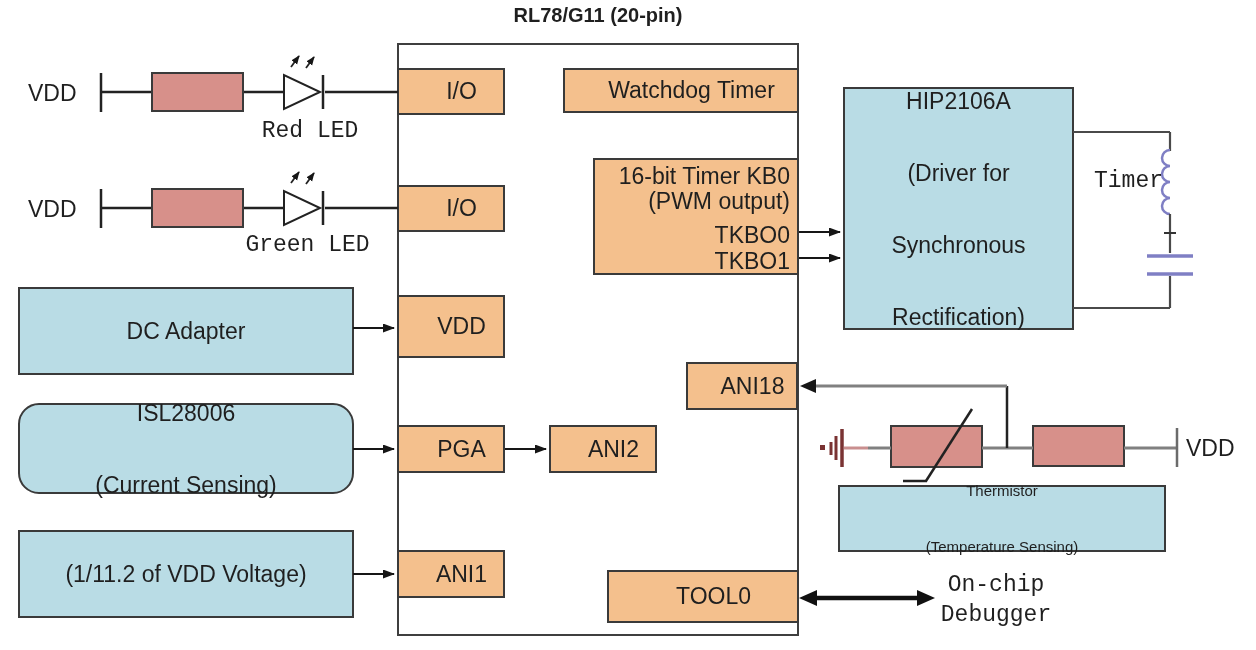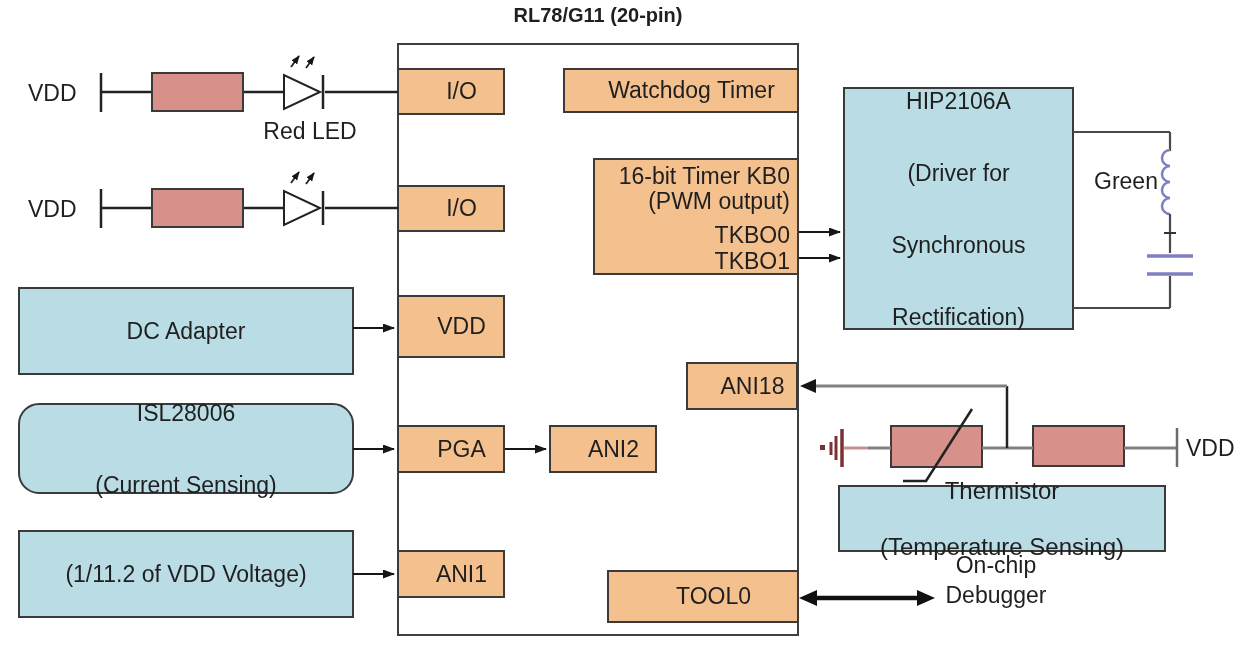--- a/index.html
+++ b/index.html
@@ -7,21 +7,21 @@
          font-family:"Liberation Sans","DejaVu Sans",sans-serif;color:#1f1f1f;}
   .abs{position:absolute;box-sizing:border-box;}
   #diagram-title{font-weight:bold;font-size:20px;text-align:center;white-space:nowrap;}
   .mcu{border:2px solid #3f3f3f;background:#ffffff;z-index:1;}
   .pin{background:#F4C08D;border:2px solid #3a3a3a;z-index:2;display:flex;align-items:center;justify-content:center;
        font-size:23px;white-space:nowrap;padding-left:21px;}
   .module{background:#B9DCE5;border:2px solid #3a3a3a;z-index:2;display:flex;flex-direction:column;
           align-items:center;justify-content:center;font-size:23px;text-align:center;white-space:nowrap;gap:32px;}
   .res{background:#D7908A;border:2px solid #3a3a3a;z-index:2;}
   .lbl{font-size:23px;white-space:nowrap;z-index:4;}
-  .center{text-align:center;}
+  .center{text-align:center;font-family:Liberation Mono, monospace;}
   .timer-line{position:absolute;right:7px;font-size:23px;white-space:nowrap;}
   #wires{position:absolute;left:0;top:0;z-index:3;pointer-events:none;}
   .lh40{line-height:40px;border-radius:21px;}
   .lh36{line-height:36px;}
   .lh40g{line-height:40px;}
   .lh24{line-height:24px;}
   .lh30{line-height:30px;}
 </style>
 </head>
 <body>
@@ -107,20 +107,21 @@
       <polygon points="935,598 917,590 917,606" fill="#111"></polygon>
     </g>
   </svg>
 
   <div class="abs lbl" style="left:28px;top:80px;">VDD</div>
   <div class="abs res" style="left:151px;top:72px;width:93px;height:40px;"></div>
   <div class="abs lbl center" style="left:255px;top:118px;width:110px;">Red LED</div>
 
   <div class="abs lbl" style="left:28px;top:196px;">VDD</div>
   <div class="abs res" style="left:151px;top:188px;width:93px;height:40px;"></div>
+  <div class="abs lbl center" style="left:245px;top:232px;width:125px;">Green LED</div>
 
   <div class="abs module" style="left:18px;top:287px;width:336px;height:88px;">
     <div>DC Adapter</div>
   </div>
   <div class="abs module lh40" style="left:18px;top:403px;width:336px;height:91px;">
     <div>ISL28006</div>
     <div>(Current Sensing)</div>
   </div>
   <div class="abs module lh36" style="left:18px;top:530px;width:336px;height:88px;">
     <div>(1/11.2 of VDD Voltage)</div>
@@ -159,29 +160,29 @@
   <div class="abs pin" style="left:607px;top:570px;width:192px;height:53px;">
     <span>TOOL0</span>
   </div>
 
   <div class="abs module lh40g" style="left:843px;top:87px;width:231px;height:243px;">
     <div>HIP2106A</div>
     <div>(Driver for</div>
     <div>Synchronous</div>
     <div>Rectification)</div>
   </div>
-  <div class="abs lbl center" style="left:1094px;top:168px;width:56px;">Green</div>
+  <div class="abs lbl center" style="left:1094px;top:168px;width:56px;">Timer</div>
 
   <div class="abs res" style="left:890px;top:425px;width:93px;height:43px;"></div>
   <div class="abs res" style="left:1032px;top:425px;width:93px;height:42px;"></div>
   <div class="abs lbl" style="left:1186px;top:435px;">VDD</div>
 
-  <div class="abs module lh24" style="left:838px;top:485px;width:328px;height:67px;font-size:24px;">
+  <div class="abs module lh24" style="left:838px;top:485px;width:328px;height:67px;font-size:15px;">
     <div>Thermistor</div>
     <div>(Temperature Sensing)</div>
   </div>
 
-  <div class="abs lbl center lh30" style="left:936px;top:550px;width:120px;">
+  <div class="abs lbl center lh30" style="left:936px;top:570px;width:120px;">
     <div>On-chip</div>
     <div>Debugger</div>
   </div>
 
 </div>
 
 </body></html>

